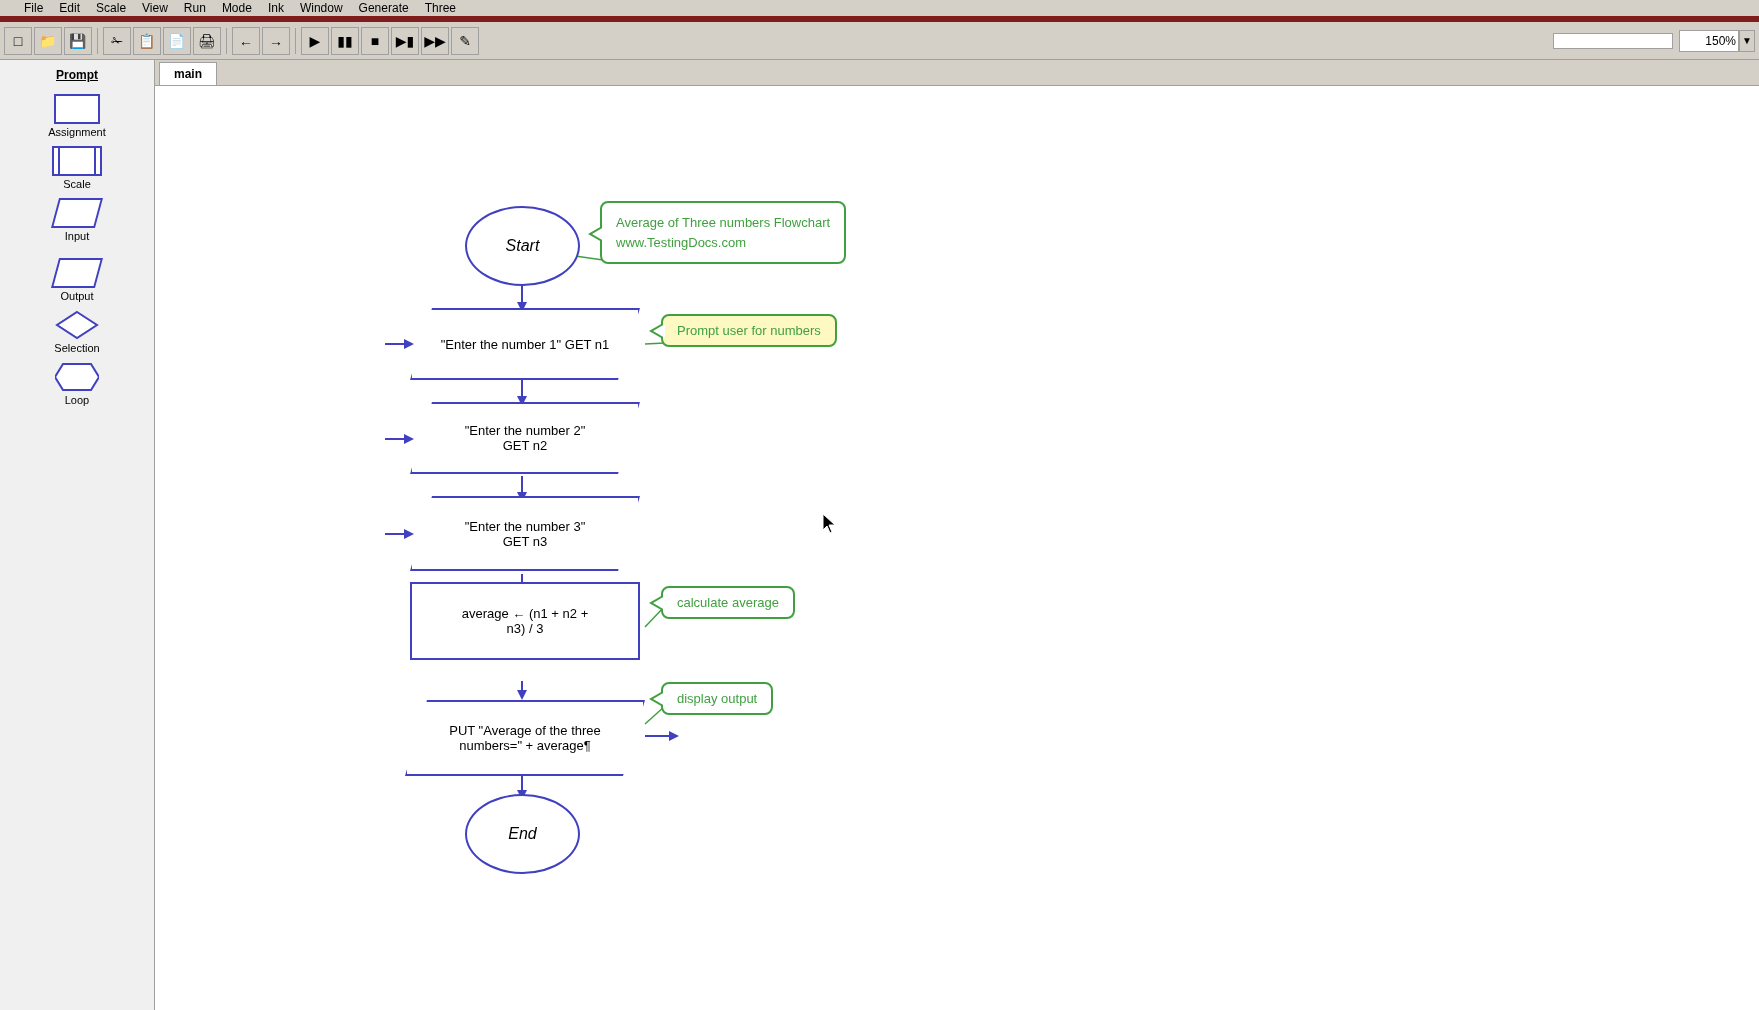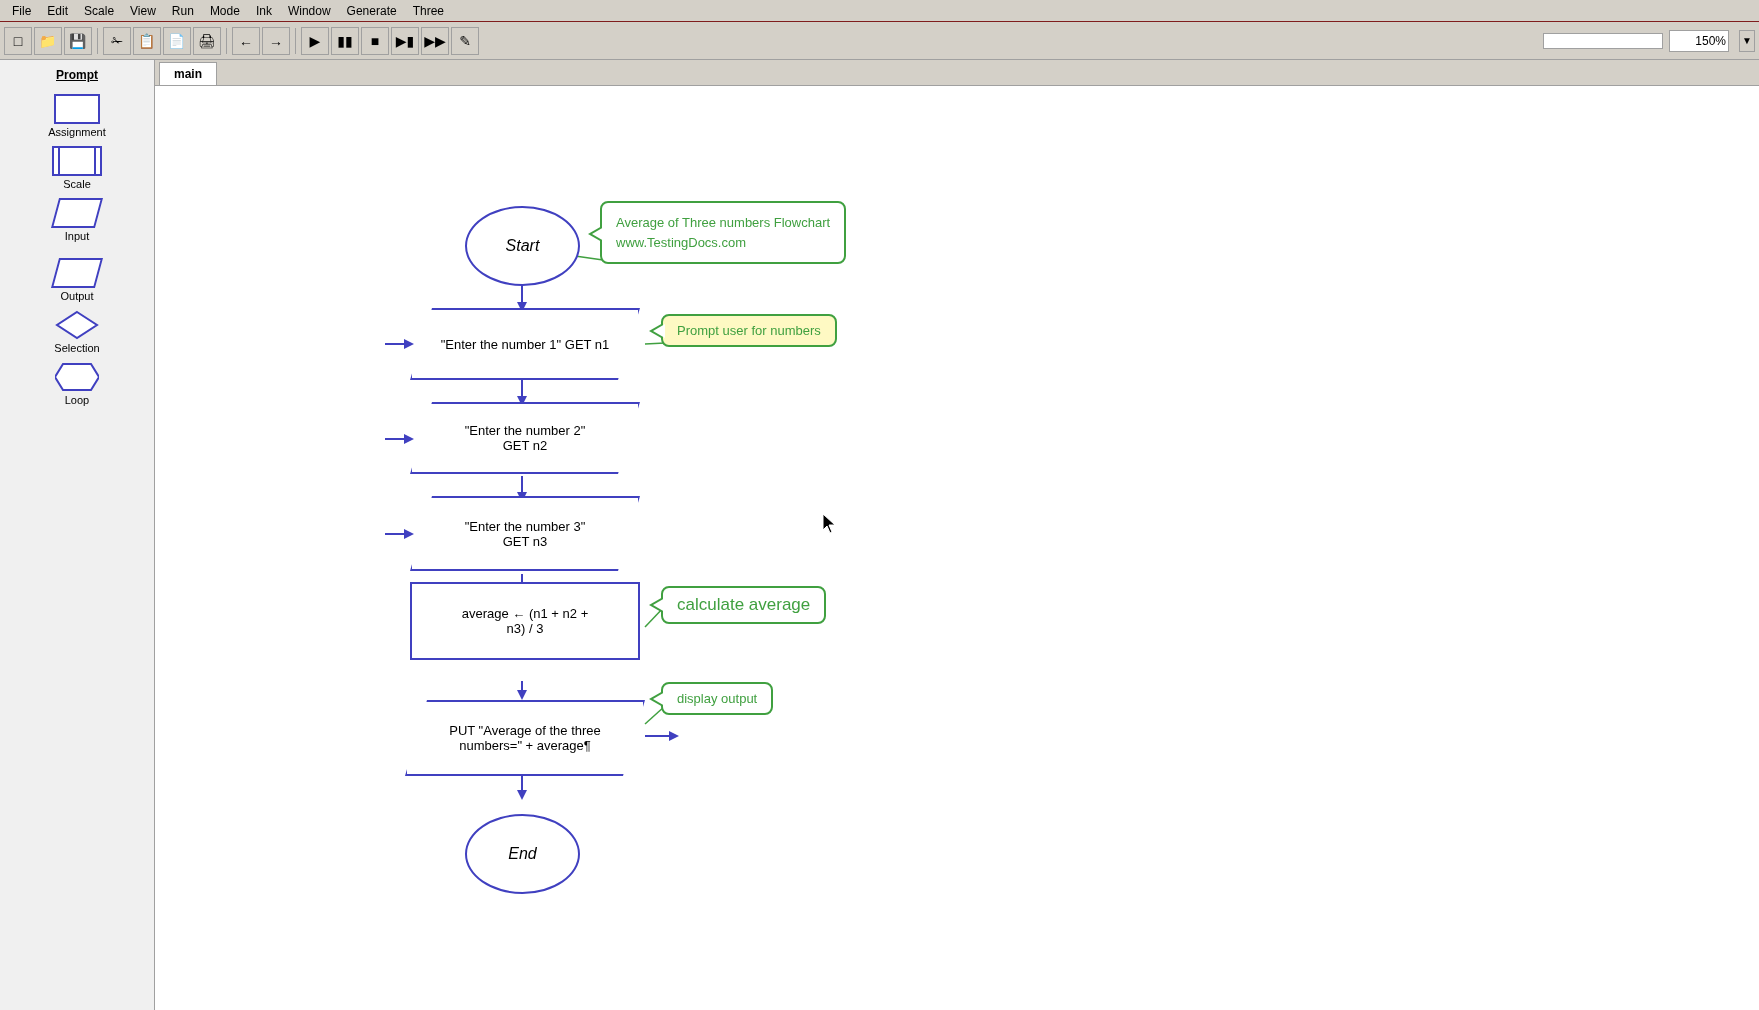--- a/index.html
+++ b/index.html
@@ -1,42 +1,42 @@
 <!DOCTYPE html>
 <html><head>
   <meta charset="utf-8">
   <style>
     * { box-sizing: border-box; margin: 0; padding: 0; }
     body { font-family: Arial, sans-serif; background: #f0f0f0; width: 1759px; height: 1010px; overflow: hidden; display: flex; flex-direction: column; }
 
     
     .menubar {
       display: flex; align-items: center; background: #d4d0c8; height: 22px;
-      font-size: 12px; padding: 0 4px; border-bottom: 1px solid #7f1d1d;
+      font-size: 12px; padding: 0 16px; border-bottom: 6px solid #7f1d1d;
     }
     .menubar-item { padding: 2px 8px; cursor: pointer; }
 
     
     .toolbar {
       display: flex; align-items: center; background: #d4d0c8; height: 38px;
       padding: 2px 4px; border-bottom: 1px solid #a0a0a0; gap: 2px;
     }
     .toolbar-btn {
       width: 28px; height: 28px; background: #d4d0c8; border: 1px solid #a0a0a0;
       cursor: pointer; display: flex; align-items: center; justify-content: center;
       font-size: 14px;
     }
     .toolbar-separator { width: 1px; height: 26px; background: #a0a0a0; margin: 0 3px; }
     .toolbar-spacer { flex: 1; }
     .toolbar-progress {
       width: 120px; height: 16px; background: white;
       border: 1px solid #a0a0a0; margin-right: 4px;
     }
     .toolbar-zoom {
-      display: flex; align-items: center; gap: 10px;
+      display: flex; align-items: center; gap: 0;
     }
     .zoom-input {
       width: 60px; height: 22px; border: 1px solid #a0a0a0;
       background: white; font-size: 12px; text-align: right; padding: 0 2px;
     }
     .zoom-arrow {
       width: 16px; height: 22px; background: #d4d0c8; border: 1px solid #a0a0a0;
       cursor: pointer; font-size: 10px; display: flex; align-items: center; justify-content: center;
     }
 
@@ -269,39 +269,39 @@
                     clip-path: polygon(22px 0%, 100% 0%, calc(100% - 22px) 100%, 0% 100%);
                     display:flex; align-items:center; justify-content:center; text-align:center; font-size:13px;">
           <span>"Enter the number 3"<br>GET n3</span>
         </div>
 
         <div style="position:absolute; left:255px; top:496px; width:230px; height:78px; border: 2px solid #4040c0; background:white;
                     display:flex; align-items:center; justify-content:center; text-align:center; font-size:13px;">
           <span>average ← (n1 + n2 +<br>n3) / 3</span>
         </div>
 
-        <div style="position:absolute; left:506px; top:500px; border: 2px solid #40a040; border-radius: 8px; background:white; padding: 7px 14px; font-size:17px; color:#40a040; display:flex; align-items:center;">
+        <div style="position:absolute; left:506px; top:500px; border: 2px solid #40a040; border-radius: 8px; background:white; padding: 7px 14px; font-size:13px; color:#40a040; display:flex; align-items:center;">
           <span>calculate average</span>
           <div style="position:absolute; left:-14px; top:50%; transform:translateY(-50%); width:0; height:0; border-top: 8px solid transparent; border-bottom: 8px solid transparent; border-right: 14px solid #40a040;"></div>
           <div style="position:absolute; left:-10px; top:50%; transform:translateY(-50%); width:0; height:0; border-top: 7px solid transparent; border-bottom: 7px solid transparent; border-right: 12px solid white;"></div>
         </div>
 
         <div style="position:absolute; left:250px; top:614px; width:240px; height:76px; border: 2px solid #4040c0; background:white;
                     clip-path: polygon(22px 0%, 100% 0%, calc(100% - 22px) 100%, 0% 100%);
                     display:flex; align-items:center; justify-content:center; text-align:center; font-size:13px;">
           <span>PUT "Average of the three<br>numbers=" + average¶</span>
         </div>
 
         <div style="position:absolute; left:506px; top:596px; border: 2px solid #40a040; border-radius: 8px; background:white; padding: 7px 14px; font-size:13px; color:#40a040; display:flex; align-items:center;">
           <span>display output</span>
           <div style="position:absolute; left:-14px; top:50%; transform:translateY(-50%); width:0; height:0; border-top: 8px solid transparent; border-bottom: 8px solid transparent; border-right: 14px solid #40a040;"></div>
           <div style="position:absolute; left:-10px; top:50%; transform:translateY(-50%); width:0; height:0; border-top: 7px solid transparent; border-bottom: 7px solid transparent; border-right: 12px solid white;"></div>
         </div>
 
-        <div class="fc-ellipse" style="left:310px; top:728px; width:115px; height:80px;">
+        <div class="fc-ellipse" style="left:310px; top:708px; width:115px; height:80px;">
           <span>End</span>
         </div>
 
         <div style="position:absolute; left:668px; top:428px; width:6px; height:6px; pointer-events:none;">
           <svg width="14" height="20" viewBox="0 0 14 20">
             <polygon points="0,0 0,16 4,12 7,19 9,18 6,11 12,11" fill="black" stroke="white" stroke-width="1"></polygon>
           </svg>
         </div>
 
       </div>

